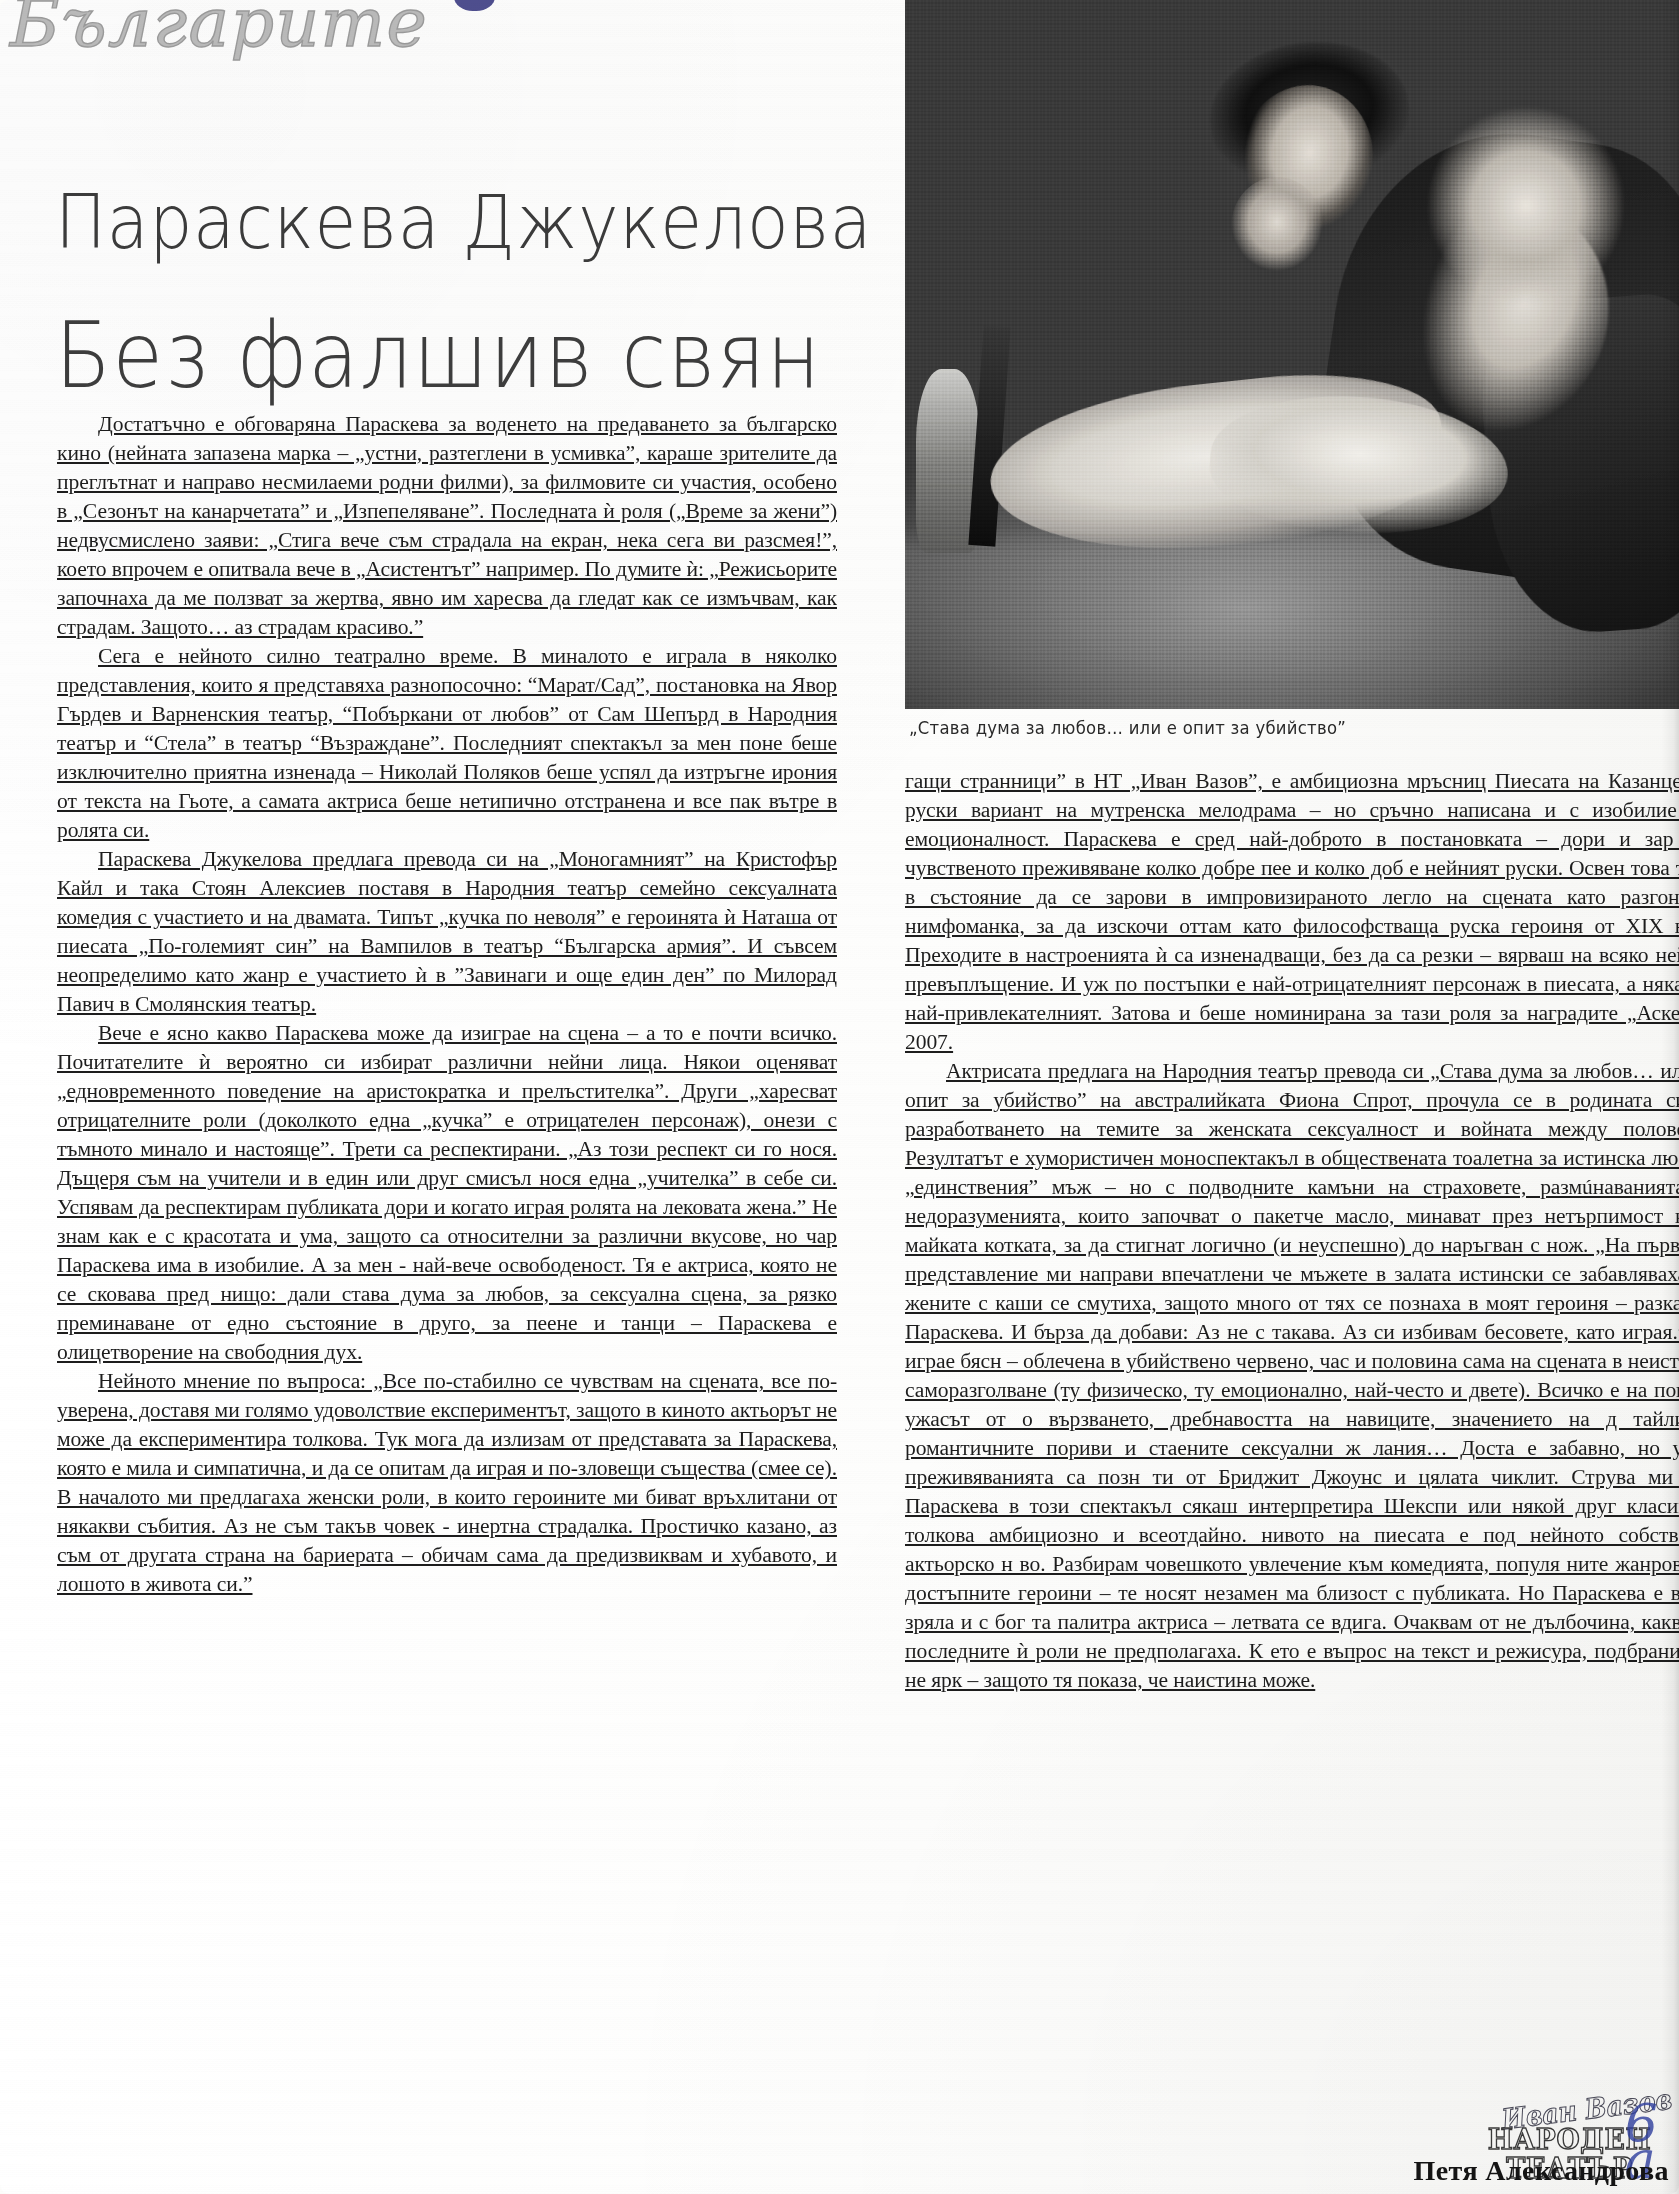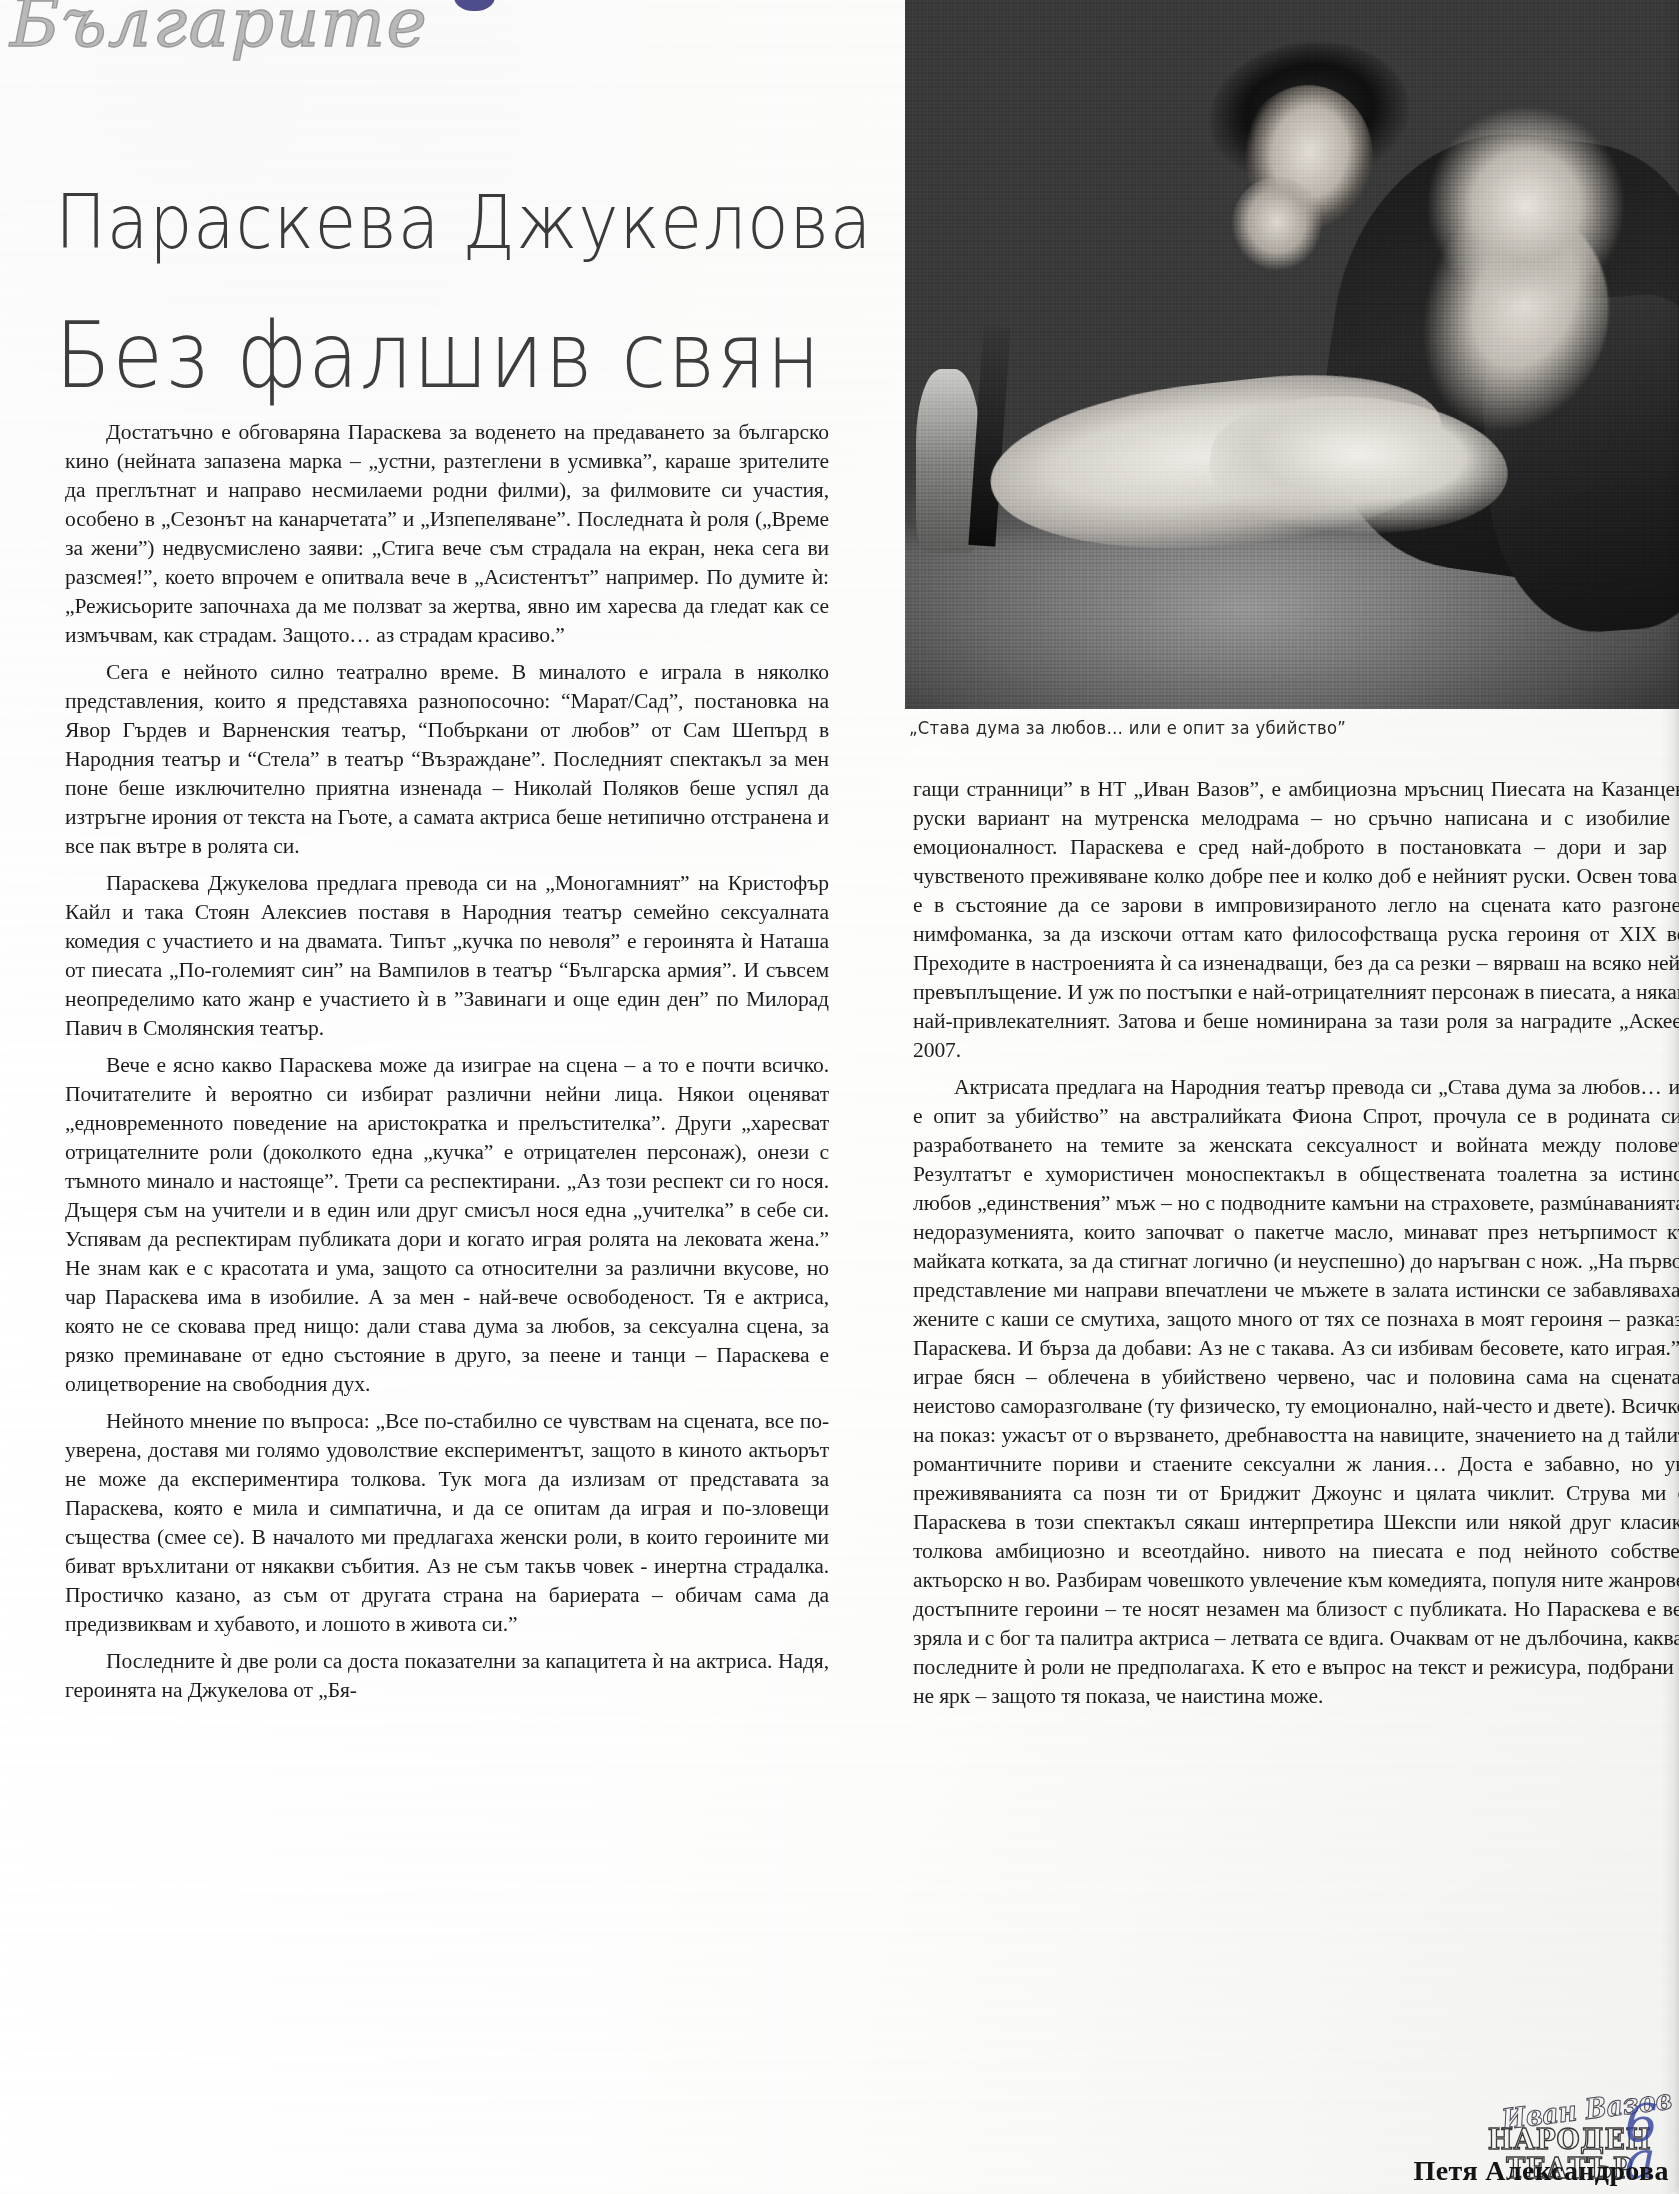--- a/index.html
+++ b/index.html
@@ -181,21 +181,21 @@
     font-size:21.6px;
     line-height:29px;
     color:#1d1d1d;
     text-align:justify;
     text-justify:inter-word;
     hyphens:manual;
     letter-spacing:-0.1px;
   }
   #col-left{ left:57px; top:410px; width:780px; height:1773px; }
   #col-right{ left:905px; top:767px; width:805px; height:1411px; }
-  .col p{ margin:8px; text-indent:41px; }
+  .col p{ margin:0; text-indent:41px;text-decoration:underline; }
   .col p.noindent{ text-indent:0; }
 
   
   #byline{
     position:absolute;right:10px;bottom:7px;
     font-family:"Liberation Serif","DejaVu Serif",serif;
     font-weight:bold;font-size:28px;color:#141414;
     letter-spacing:0.4px;white-space:nowrap;
   }
 
@@ -264,21 +264,20 @@
   </div>
 
   <div id="photo-caption">„Става дума за любов… или е опит за убийство”</div>
 
   <div id="col-left" class="col">
     <p>Достатъчно е обговаряна Параскева за воденето на предаването за българско кино (нейната запазена марка – „устни, разтеглени в усмивка”, караше зрителите да преглътнат и направо несмилаеми родни филми), за филмовите си участия, особено в „Сезонът на канарчетата” и „Изпепеляване”. Последната ѝ роля („Време за жени”) недвусмислено заяви: „Стига вече съм страдала на екран, нека сега ви разсмея!”, което впрочем е опитвала вече в „Асистентът” например. По думите ѝ: „Режисьорите започнаха да ме ползват за жертва, явно им харесва да гледат как се измъчвам, как страдам. Защото… аз страдам красиво.”</p>
     <p>Сега е нейното силно театрално време. В миналото е играла в няколко представления, които я представяха разнопосочно: “Марат/Сад”, постановка на Явор Гърдев и Варненския театър, “Побъркани от любов” от Сам Шепърд в Народния театър и “Стела” в театър “Възраждане”. Последният спектакъл за мен поне беше изключително приятна изненада – Николай Поляков беше успял да изтръгне ирония от текста на Гьоте, а самата актриса беше нетипично отстранена и все пак вътре в ролята си.</p>
     <p>Параскева Джукелова предлага превода си на „Моногамният” на Кристофър Кайл и така Стоян Алексиев поставя в Народния театър семейно сексуалната комедия с участието и на двамата. Типът „кучка по неволя” е героинята ѝ Наташа от пиесата „По-големият син” на Вампилов в театър “Българска армия”. И съвсем неопределимо като жанр е участието ѝ в ”Завинаги и още един ден” по Милорад Павич в Смолянския театър.</p>
     <p>Вече е ясно какво Параскева може да изиграе на сцена – а то е почти всичко. Почитателите ѝ вероятно си избират различни нейни лица. Някои оценяват „едновременното поведение на аристократка и прелъстителка”. Други „харесват отрицателните роли (доколкото една „кучка” е отрицателен персонаж), онези с тъмното минало и настоящe”. Трети са респектирани. „Аз този респект си го нося. Дъщеря съм на учители и в един или друг смисъл нося една „учителка” в себе си. Успявам да респектирам публиката дори и когато играя ролята на лековата жена.” Не знам как е с красотата и ума, защото са относителни за различни вкусове, но чар Параскева има в изобилие. А за мен - най-вече освободеност. Тя е актриса, която не се сковава пред нищо: дали става дума за любов, за сексуална сцена, за рязко преминаване от едно състояние в друго, за пеене и танци – Параскева е олицетворение на свободния дух.</p>
     <p>Нейното мнение по въпроса: „Все по-стабилно се чувствам на сцената, все по-уверена, доставя ми голямо удоволствие експериментът, защото в киното актьорът не може да експериментира толкова. Тук мога да излизам от представата за Параскева, която е мила и симпатична, и да се опитам да играя и по-зловещи същества (смее се). В началото ми предлагаха женски роли, в които героините ми биват връхлитани от някакви събития. Аз не съм такъв човек - инертна страдалка. Простичко казано, аз съм от другата страна на бариерата – обичам сама да предизвиквам и хубавото, и лошото в живота си.”</p>
-    <p>Последните ѝ две роли са доста показателни за капацитета ѝ на актриса. Надя, героинята на Джукелова от „Бя-</p>
   </div>
 
   <div id="col-right" class="col">
     <p class="noindent">гащи странници” в НТ „Иван Вазов”, е амбициозна мръсниц Пиесата на Казанцев е руски вариант на мутренска мелодрама – но сръчно написана и с изобилие от емоционалност. Параскева е сред най-доброто в постановката – дори и зар ди чувственото преживяване колко добре пее и колко доб е нейният руски. Освен това тя е в състояние да се зарови в импровизираното легло на сцената като разгонена нимфоманка, за да изскочи оттам като философстваща руска героиня от XIX век. Преходите в настроенията ѝ са изненадващи, без да са резки – вярваш на всяко нейно превъплъщение. И уж по постъпки е най-отрицателният персонаж в пиесата, а някак е най-привлекателният. Затова и беше номинирана за тази роля за наградите „Аскеер” 2007.</p>
     <p>Актрисата предлага на Народния театър превода си „Става дума за любов… или е опит за убийство” на австралийката Фиона Спрот, прочула се в родината си с разработването на темите за женската сексуалност и войната между половете. Резултатът е хумористичен моноспектакъл в обществената тоалетна за истинска любов „единствения” мъж – но с подводните камъни на страховете, размúнаванията и недоразуменията, които започват о пакетче масло, минават през нетърпимост към майката котката, за да стигнат логично (и неуспешно) до наръгван с нож. „На първото представление ми направи впечатлени че мъжете в залата истински се забавляваха, а жените с каши се смутиха, защото много от тях се познаха в моят героиня – разказва Параскева. И бърза да добави: Аз не с такава. Аз си избивам бесовете, като играя.” И играе бясн – облечена в убийствено червено, час и половина сама на сцената в неистово саморазголване (ту физическо, ту емоционално, най-често и двете). Всичко е на показ: ужасът от о вързването, дребнавостта на навиците, значението на д тайлите, романтичните пориви и стаените сексуални ж лания… Доста е забавно, но уви, преживяванията са позн ти от Бриджит Джоунс и цялата чиклит. Струва ми се, Параскева в този спектакъл сякаш интерпретира Шекспи или някой друг класик – толкова амбициозно и всеотдайно. нивото на пиесата е под нейното собствено актьорско н во. Разбирам човешкото увлечение към комедията, популя ните жанрове и достъпните героини – те носят незамен ма близост с публиката. Но Параскева е вече зряла и с бог та палитра актриса – летвата се вдига. Очаквам от не дълбочина, каквато последните ѝ роли не предполагаха. К ето е въпрос на текст и режисура, подбрани по не ярк – защото тя показа, че наистина може.</p>
   </div>
 
   <div id="logo">
     <div class="script">Иван Вазов</div>
     <div class="l1">НАРОДЕН</div>

